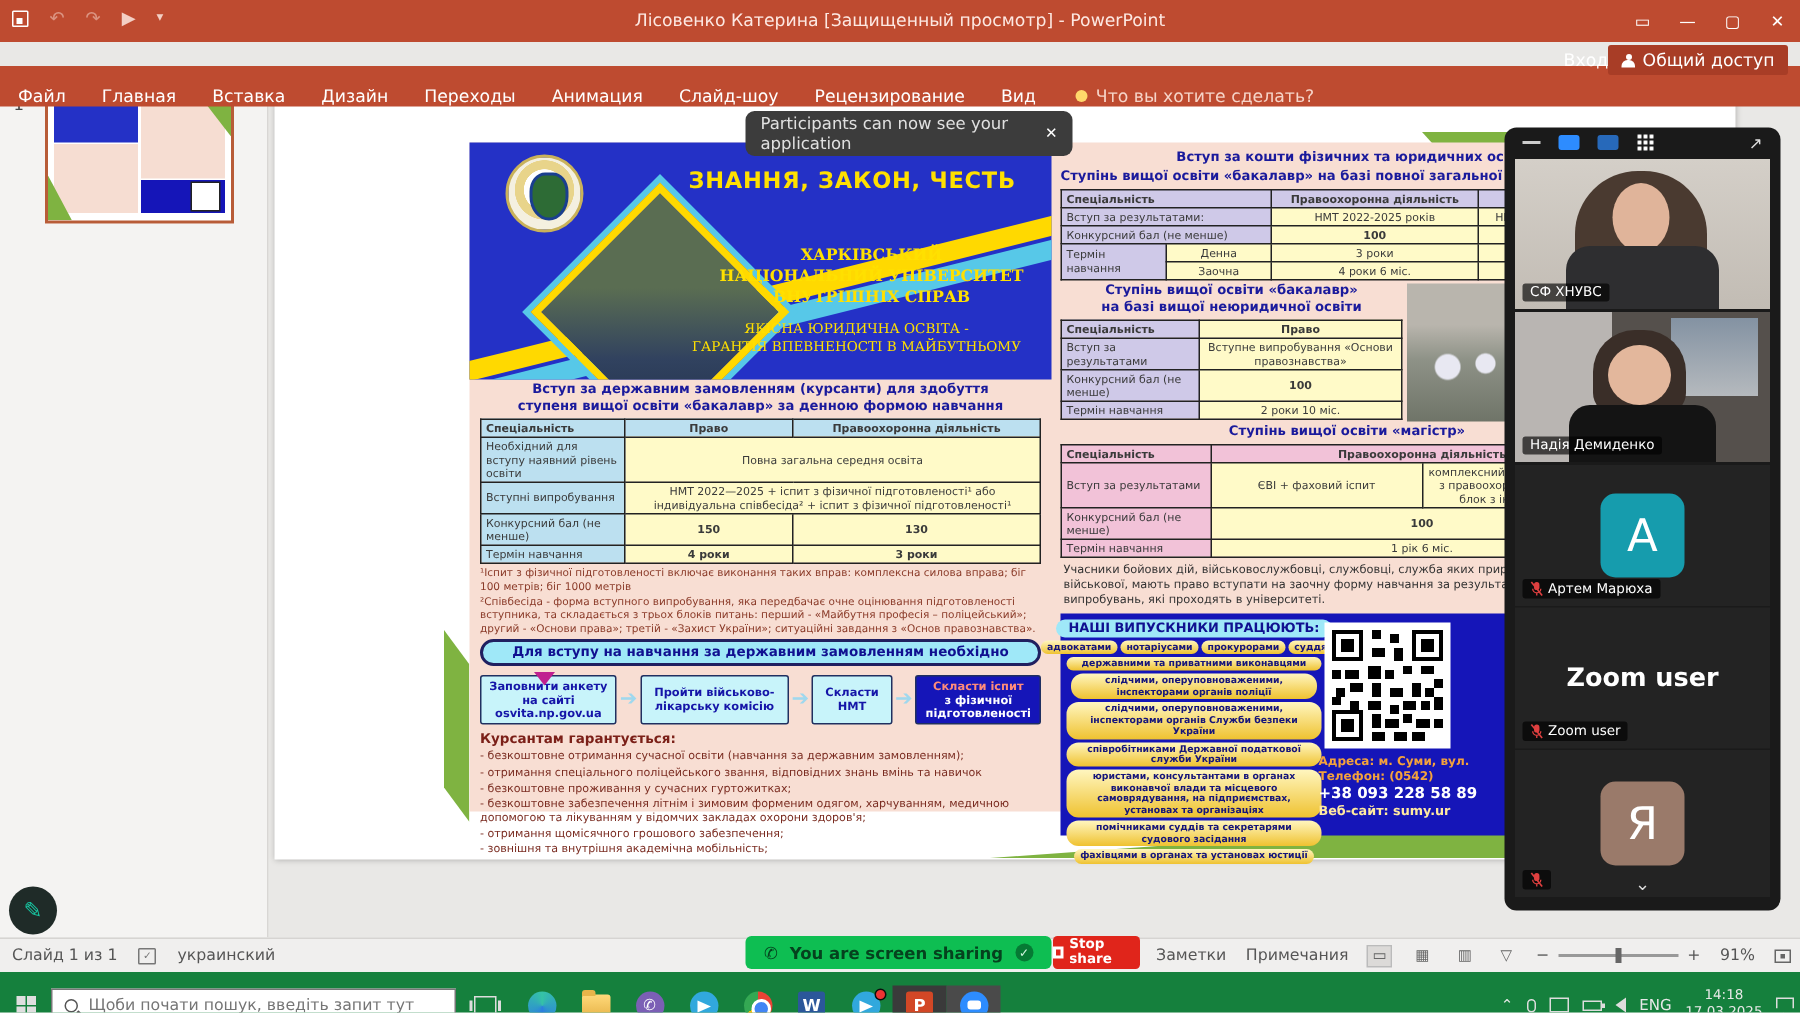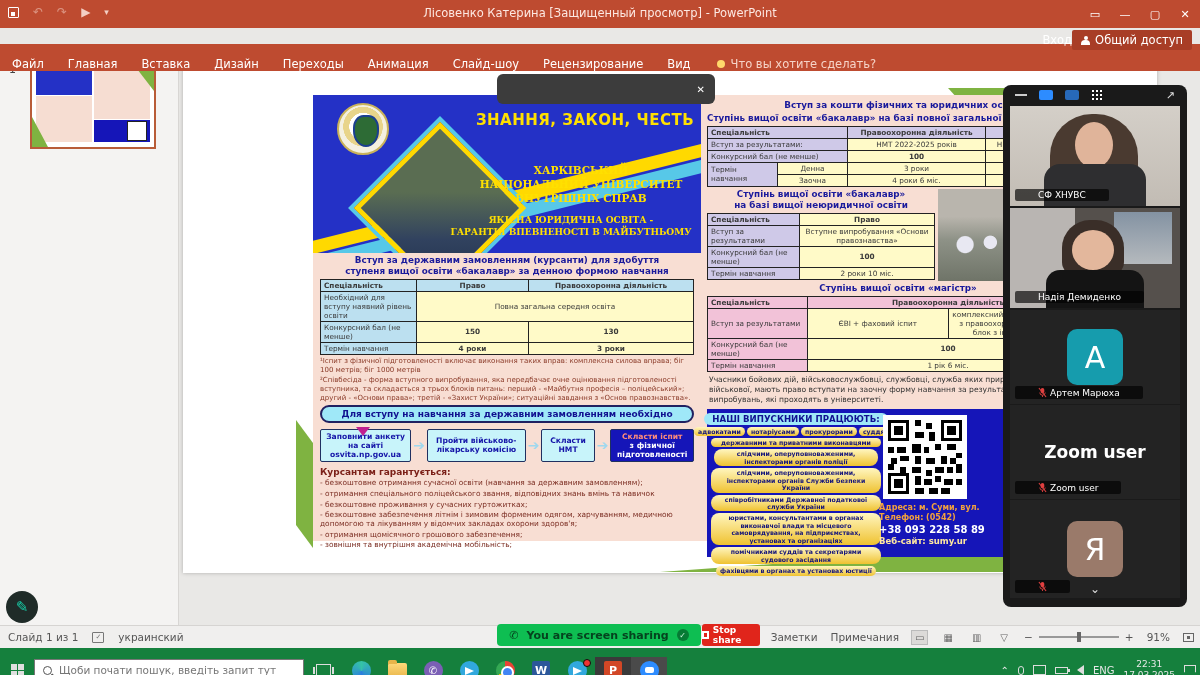--- a/index.html
+++ b/index.html
@@ -47,24 +47,24 @@
 
   
   #flyer{left:313px;top:95px;width:780px;height:446px;background:#F8DED3;z-index:2}
   #fl-head{position:absolute;left:0;top:0;width:388px;height:158px;background:#2431C6;overflow:hidden}
   .stripe{position:absolute;height:13px;width:460px;left:-30px}
   .stripe.y{background:#FFD900;top:96px;transform:rotate(-14deg)}
   .stripe.c{background:#57C8E8;top:112px;transform:rotate(-14deg)}
   #emblem{position:absolute;left:24px;top:8px;width:52px;height:52px;border-radius:50%;background:radial-gradient(circle at 50% 45%,#fff 0 38%,#e8d48a 39% 55%,#f4f0e0 56%);border:2px solid #c9b25a}
   #emblem:after{content:"";position:absolute;left:14px;top:10px;width:22px;height:28px;background:#2d6b35;border-radius:40% 40% 50% 50%;border:2px solid #1a3f8f}
   #diamond{position:absolute;left:66px;top:52px;width:122px;height:122px;transform:rotate(45deg);background:linear-gradient(135deg,#5a6d52 0 40%,#31425f 70%,#20304a);border:5px solid #FFD900;box-shadow:0 0 0 4px #57C8E8}
-  .fl-motto{position:absolute;left:156px;top:16px;width:232px;text-align:center;color:#FFE000;font-weight:bold;font-size:15px;letter-spacing:.5px}
+  .fl-motto{position:absolute;left:146px;top:16px;width:232px;text-align:left;color:#FFE000;font-weight:bold;font-size:15px;letter-spacing:.5px}
   .fl-branch{position:absolute;left:152px;top:40px;width:232px;text-align:center;color:#FFE000;font-weight:bold;font-size:19px;font-family:"DejaVu Serif","Liberation Serif",serif}
   .fl-univ{position:absolute;left:152px;top:68px;width:232px;text-align:center;color:#FFE000;font-weight:bold;font-size:10.5px;line-height:1.35;font-family:"DejaVu Serif","Liberation Serif",serif;white-space:pre-line}
-  .fl-tag{position:absolute;left:132px;top:120px;width:252px;text-align:center;color:#FFE000;font-weight:bold;font-size:9px;line-height:1.3;font-family:"DejaVu Serif","Liberation Serif",serif;white-space:pre-line}
+  .fl-tag{position:absolute;left:132px;top:120px;width:252px;text-align:center;color:#FFE000;font-weight:normal;font-size:9px;line-height:1.3;font-family:"DejaVu Serif","Liberation Serif",serif;white-space:pre-line}
 
   #fl-left{position:absolute;left:0;top:158px;width:388px;padding:2px 7px;display:flex;flex-direction:column;gap:2px}
   .pre{white-space:pre-line}
   .tcap{color:#1a1a9c;font-weight:bold;font-size:8.8px;text-align:center;line-height:1.25}
   table.ft{border-collapse:collapse;width:100%;table-layout:fixed}
   table.ft td{border:1px solid #222;font-size:7.3px;color:#3a3a3a;padding:1px 3px;vertical-align:middle}
   .cb{background:#BCE0F0}  .cy{background:#FFFAC8;text-align:center}
   .cl{background:#CFC9E8}  .cp{background:#F2C2D8}
   .bold{font-weight:bold}
   .fnote{font-size:7px;color:#8a3a28;line-height:1.25}
@@ -105,21 +105,21 @@
 
   
   #zpanel{left:1003px;top:85px;width:184px;height:522px;background:#1A1A1A;border-radius:8px;z-index:10;overflow:hidden}
   #zctrl{position:absolute;left:0;top:0;width:100%;height:20px;display:flex;align-items:center;gap:12px;padding:0 12px;color:#ccc}
   .zc-dash{width:12px;height:2px;background:#ccc}
   .zc-blue{width:14px;height:10px;background:#2D8CFF;border-radius:2px}
   .zc-grid{width:12px;height:12px;background:
      radial-gradient(circle,#fff 0 1.4px,transparent 1.5px) 0 0/4px 4px}
   .zc-exp{margin-left:auto;color:#ddd;font-size:11px}
   .vtile{position:absolute;left:7px;width:170px;background:#232323;overflow:hidden}
-  .vtag{position:absolute;left:5px;bottom:5px;background:rgba(0,0,0,.65);color:#fff;font-size:9px;padding:1px 23px;border-radius:2px;display:flex;align-items:center;gap:3px;white-space:nowrap}
+  .vtag{position:absolute;left:5px;bottom:5px;background:rgba(0,0,0,.65);color:#fff;font-size:9px;padding:1px 5px;border-radius:2px;display:flex;align-items:center;gap:3px;white-space:nowrap}
   .micoff{width:9px;height:11px;flex:none}
   .avatar{position:absolute;left:50%;top:50%;transform:translate(-50%,-50%);width:56px;height:56px;border-radius:10px;color:#fff;font-size:30px;display:flex;align-items:center;justify-content:center}
   .zuser{position:absolute;inset:0;display:flex;align-items:center;justify-content:center;color:#fff;font-weight:bold;font-size:17px}
   
   .port1{position:absolute;inset:0;background:linear-gradient(#d4cfc8,#c2bcb4)}
   .port1 .hair{position:absolute;left:40px;top:8px;width:88px;height:92px;border-radius:42px 42px 18px 18px;background:#4a3a30}
   .port1 .face{position:absolute;left:65px;top:16px;width:38px;height:46px;border-radius:50%;background:#e0b49a}
   .port1 .body{position:absolute;left:34px;top:58px;width:102px;height:45px;border-radius:16px 16px 0 0;background:#2e2e30}
   .port2{position:absolute;inset:0;background:linear-gradient(90deg,#b9b5b2 0 38%,#55504c 38% 100%)}
   .port2 .paint{position:absolute;right:8px;top:4px;width:58px;height:52px;background:linear-gradient(#8fa3b8,#cdd4da);opacity:.8}
@@ -281,20 +281,24 @@
             <tr>
           <td class="cb bold" style="width:96px">Спеціальність</td>
           <td class="cb bold" style="width:112px;text-align:center">Право</td>
           <td class="cb bold" style="text-align:center">Правоохоронна діяльність</td>
         </tr>
         <tr>
               <td class="cb">Необхідний для вступу наявний рівень освіти</td>
               <td class="cy" colspan="2">Повна загальна середня освіта</td>
             </tr>
         <tr>
+              <td class="cb">Вступні випробування</td>
+              <td class="cy" colspan="2">НМТ 2022—2025 + іспит з фізичної підготовленості¹ або індивідуальна співбесіда² + іспит з фізичної підготовленості¹</td>
+            </tr>
+        <tr>
               <td class="cb">Конкурсний бал (не менше)</td>
               <td class="cy bold">150</td>
               <td class="cy bold">130</td>
             </tr>
         <tr>
               <td class="cb">Термін навчання</td>
               <td class="cy bold">4 роки</td>
               <td class="cy bold">3 роки</td>
             </tr>
       </tbody>
@@ -443,20 +447,21 @@
           <div class="caddr">Адреса: м. Суми, вул.</div>
           <div class="caddr">Телефон: (0542)</div>
           <div class="cmob">+38 093 228 58 89</div>
           <div class="cweb">Веб-сайт: sumy.ur</div>
         </div>
       </div>
     </div>
   </div>
 
   <div class="abs" id="toast">
+    <span>Participants can now see your application</span>
     <span style="margin-left:auto;font-size:10px;color:#fff">✕</span>
   </div>
 
   <div class="abs" id="zpanel">
     <div id="zctrl">
       <span class="zc-dash"></span>
       <span class="zc-blue"></span>
       <span class="zc-blue" style="opacity:.7"></span>
       <span class="zc-grid"></span>
       <span class="zc-exp">↗</span>
@@ -601,19 +606,19 @@
         </span>
       </div>
     <div id="tray">
       <span>⌃</span>
       <span class="tr-mic"></span>
       <span class="tr-mon"></span>
       <span class="tr-bat"></span>
       <span class="tr-spk"></span>
       <span>ENG</span>
       <span class="tr-clock">
-        <span>22:31</span><br>
+        <span>14:18</span><br>
         <span>17.03.2025</span>
       </span>
       <span class="tr-ac"></span>
     </div>
   </div>
 </div>
 
 </body></html>

